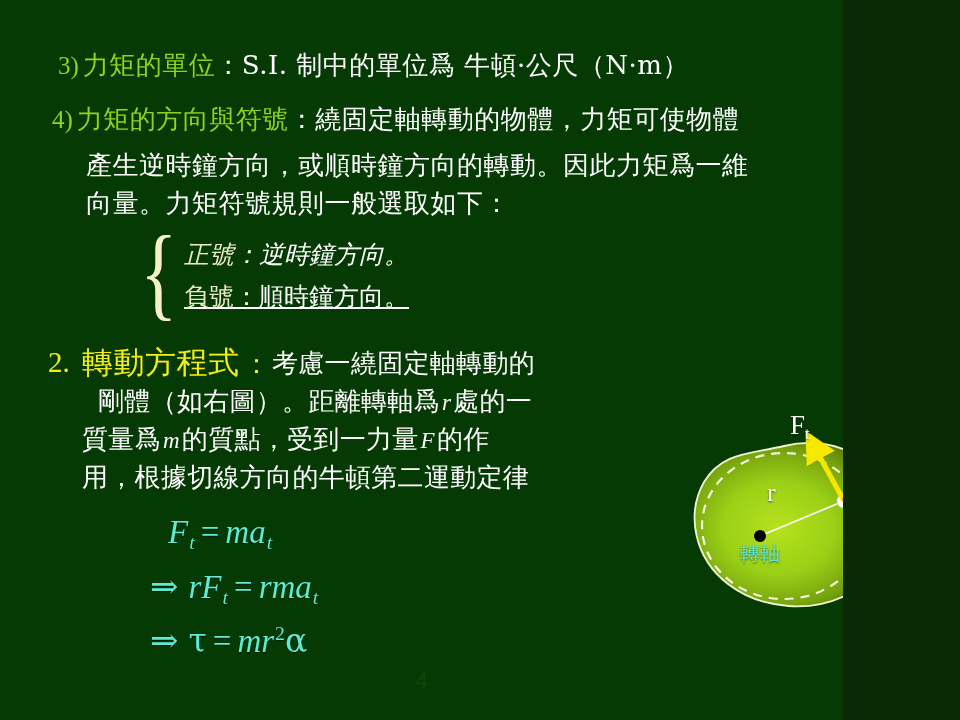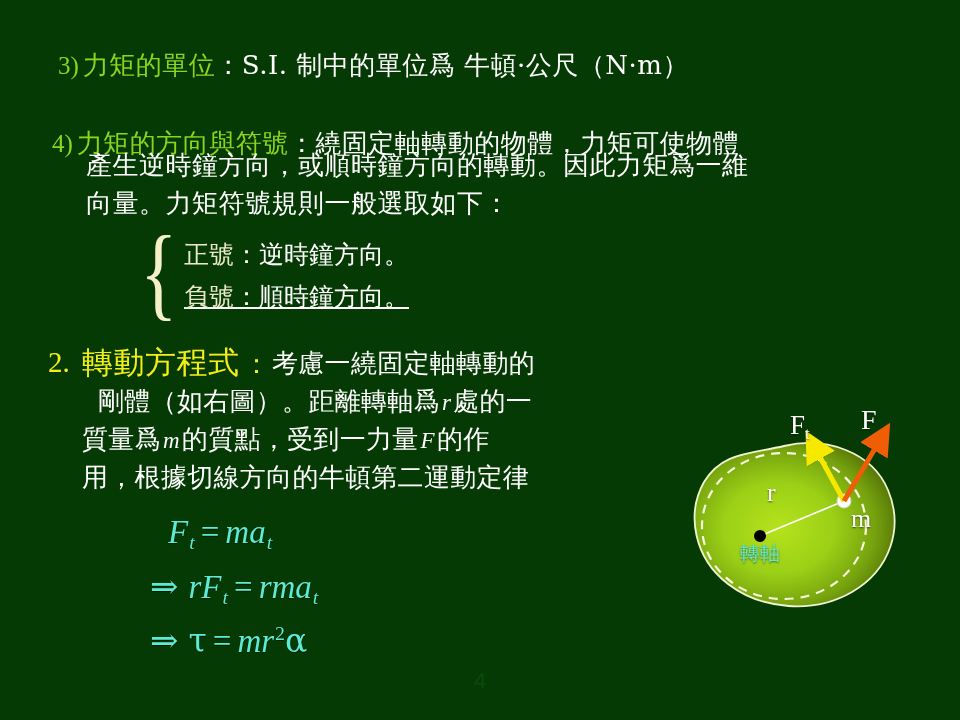--- a/index.html
+++ b/index.html
@@ -2,21 +2,21 @@
 <html><head>
 <meta charset="utf-8">
 <style>
   html, body {
     margin: 0;
     padding: 0;
     background: #0a2a06;
   }
   #slide {
     position: relative;
-    width: 960px;
+    width: 843px;
     height: 720px;
     background: #063a04;
     overflow: hidden;
     font-family: "Liberation Serif", "DejaVu Serif", serif;
     -webkit-font-smoothing: antialiased;
   }
 
   
   .white    { color: #ffffff; }
   .lime     { color: #8ed320; }
@@ -191,30 +191,30 @@
 </head>
 <body>
 
 <div id="slide">
 
   <div class="row" style="left:58px; top:48px;">
     <span class="item-marker lime">3)</span>
     <span class="item-head lime cjk">力矩的單位</span><span class="item-head white cjk">：</span><span class="item-body white cjk">S.I. 制中的單位爲 牛頓·公尺（N·m）</span>
   </div>
 
-  <div class="row" style="left:52px; top:126px;">
+  <div class="row" style="left:52px; top:102px;">
     <span class="item-marker lime">4)</span>
     <span class="item-head lime cjk">力矩的方向與符號</span><span class="item-head white cjk">：</span><span class="item-body white cjk">繞固定軸轉動的物體，力矩可使物體</span>
   </div>
   <div class="row item-body white cjk" style="left:86px; top:148px;">產生逆時鐘方向，或順時鐘方向的轉動。因此力矩爲一維</div>
   <div class="row item-body white cjk" style="left:86px; top:186px;">向量。力矩符號規則一般選取如下：</div>
 
   <div id="brace-block">
     <span id="brace-glyph">{</span>
-    <div class="brace-line cjk" style="top:4px;">
+    <div class="brace-line cjk" style="top:4px;font-style:italic;">
       <span class="sign">正號</span><span>：</span><span>逆時鐘方向。</span>
     </div>
     <div class="brace-line cjk" style="top:46px;text-decoration:underline;">
       <span class="sign">負號</span><span>：</span><span>順時鐘方向。</span>
     </div>
   </div>
 
   <span id="sec2-marker">2.</span>
   <span id="sec2-title" class="cjk">轉動方程式</span>
   <span id="sec2-colon" class="cjk">：</span>

